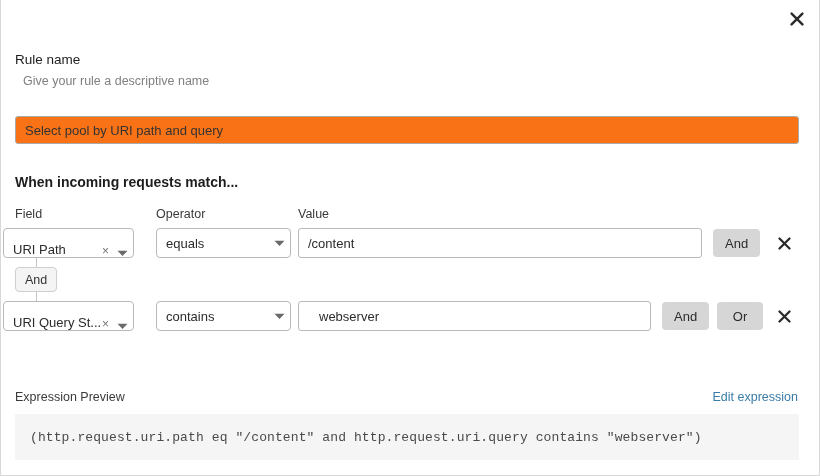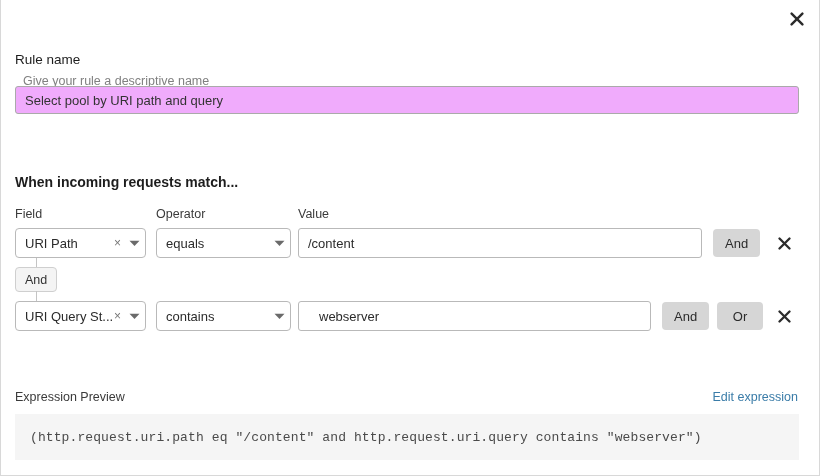--- a/index.html
+++ b/index.html
@@ -62,27 +62,27 @@
     position: absolute;
     left: 14px;
     top: 74px;
     font-size: 12.5px;
     color: #808080;
     margin-left: 8px;
   }
   .rule-name-input {
     position: absolute;
     left: 14px;
-    top: 86px;
+    top: 116px;
     width: 784px;
     height: 28px;
     box-sizing: border-box;
     border: 1px solid #aaaaaa;
     border-radius: 3px;
-    background: #f0abfc;
+    background: #f97316;
     font-family: "Liberation Sans", sans-serif;
     font-size: 13px;
     color: #333;
     padding: 0 9px;
     outline: none;
   }
 
   
   .match-heading {
     position: absolute;
@@ -143,21 +143,21 @@
   .caret {
     flex: 0 0 auto;
     width: 22px;
     display: flex;
     align-items: center;
     justify-content: center;
     cursor: pointer;
   }
   .caret svg { display: block; }
 
-  .field-select { left: 14px; width: 131px; }
+  .field-select { left: 2px; width: 131px; align-items: flex-end; }
   .operator-select { left: 155px; width: 135px; }
 
   .value-input {
     position: absolute;
     height: 30px;
     box-sizing: border-box;
     border: 1px solid #b9b9b9;
     border-radius: 3px;
     background: #fff;
     font-family: "Liberation Sans", sans-serif;

